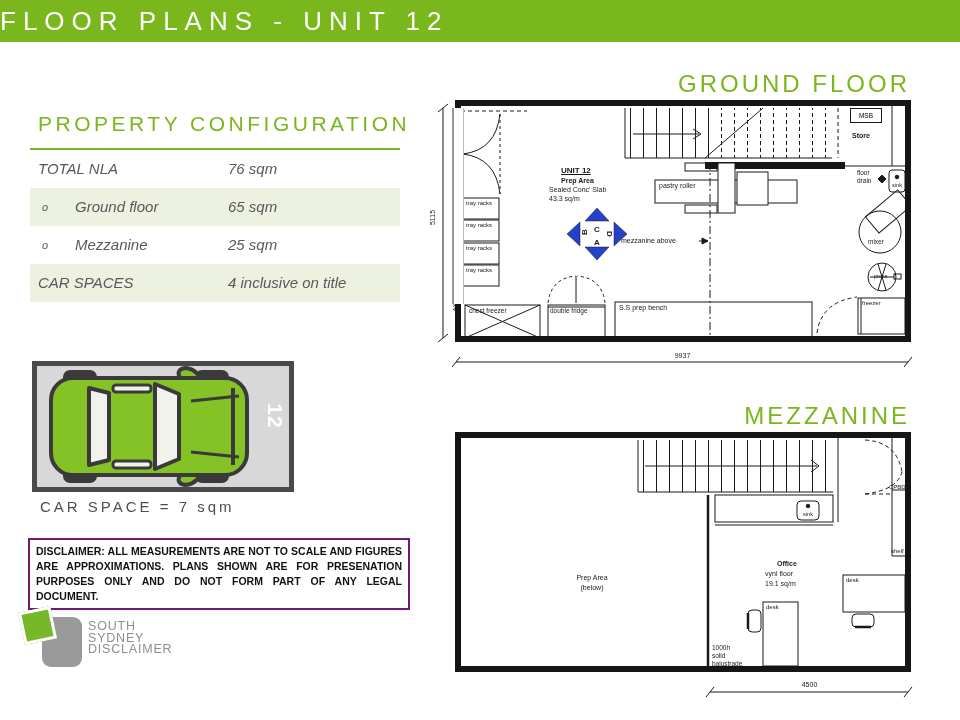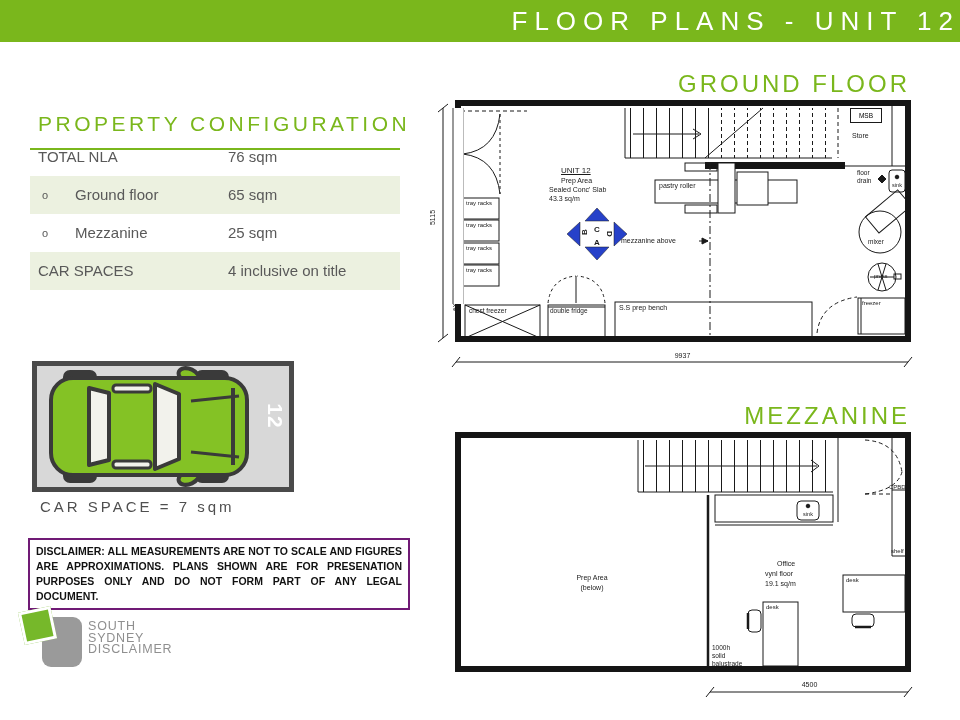--- a/index.html
+++ b/index.html
@@ -7,28 +7,28 @@
     --rowgreen:#ecf1e0;
     --gray-text:#595959;
     --line:#1a1a1a;
   }
   html,body{margin:0;padding:0;background:#fff;}
   .page{position:relative;width:960px;height:720px;overflow:hidden;
         font-family:"Liberation Sans",sans-serif;background:#fff;}
 
   
   .header{position:absolute;left:0;top:0;width:960px;height:42px;background:var(--green);}
-  .header-title{width:100%;text-align:right;line-height:42px;color:#fff;font-size:26px;
+  .header-title{width:100%;text-align:left;line-height:42px;color:#fff;font-size:26px;
         letter-spacing:7px;font-weight:400;border-radius:17px;}
 
   
   .prop-heading{position:absolute;left:38px;top:112px;font-size:21px;letter-spacing:3.5px;
         color:var(--green);font-weight:400;}
   .prop-rule{position:absolute;left:30px;top:148px;width:370px;height:2px;background:var(--green);}
-  .prop-table{position:absolute;left:30px;top:138px;width:370px;height:152px;}
+  .prop-table{position:absolute;left:30px;top:150px;width:370px;height:152px;font-style:italic;}
   .prow{position:absolute;left:0;width:370px;height:38px;line-height:38px;color:var(--gray-text);font-size:15px;}
   .prow.shaded{background:var(--rowgreen);}
   .prow .bullet{position:absolute;left:12px;font-size:11px;}
   .prow .plabel{position:absolute;left:8px;}
   .prow .plabel.indent{left:45px;}
   .prow .pvalue{position:absolute;left:198px;}
 
   
   .car-box{position:absolute;left:32px;top:361px;width:252px;height:121px;background:#d8d8d8;
         border:5px solid #4a4a4a;}
@@ -57,21 +57,21 @@
   
   .plan{position:absolute;border:6px solid #151515;background:#fff;z-index:3;}
   .gf-plan{left:455px;top:100px;width:444px;height:230px;}
   .mz-plan{left:455px;top:432px;width:444px;height:228px;}
   .plan-inner{position:absolute;left:0;top:0;width:100%;height:100%;overflow:visible;}
   .plan-svg{position:absolute;left:0;top:0;}
   .shopfront-strip{position:absolute;left:452px;top:108px;width:9px;height:196px;background:#fff;
         border-left:2px solid #999;border-right:1px solid #bbb;z-index:4;}
 
   .lbl{position:absolute;font-size:7px;color:#1a1a1a;line-height:1.15;white-space:nowrap;z-index:5;}
-  .lbl.b{font-weight:normal;padding-left:12px;}
+  .lbl.b{font-weight:bold;padding-left:12px;}
   .lbl.c{text-align:center;}
   .lbl.u{text-decoration:underline;font-size:8px;}
   .msb-box{position:absolute;left:389px;top:2px;width:30px;height:13px;border:1px solid #1a1a1a;
         background:#fff;font-size:6.5px;text-align:center;line-height:13px;z-index:5;}
   .vert-label{position:absolute;writing-mode:vertical-rl;transform:rotate(180deg);
         font-size:6.5px;color:#1a1a1a;letter-spacing:0.5px;z-index:6;}
 
   
   .dim-svg{position:absolute;z-index:2;}
   .dim-lbl{position:absolute;font-size:7px;color:#1a1a1a;text-align:center;z-index:2;}

